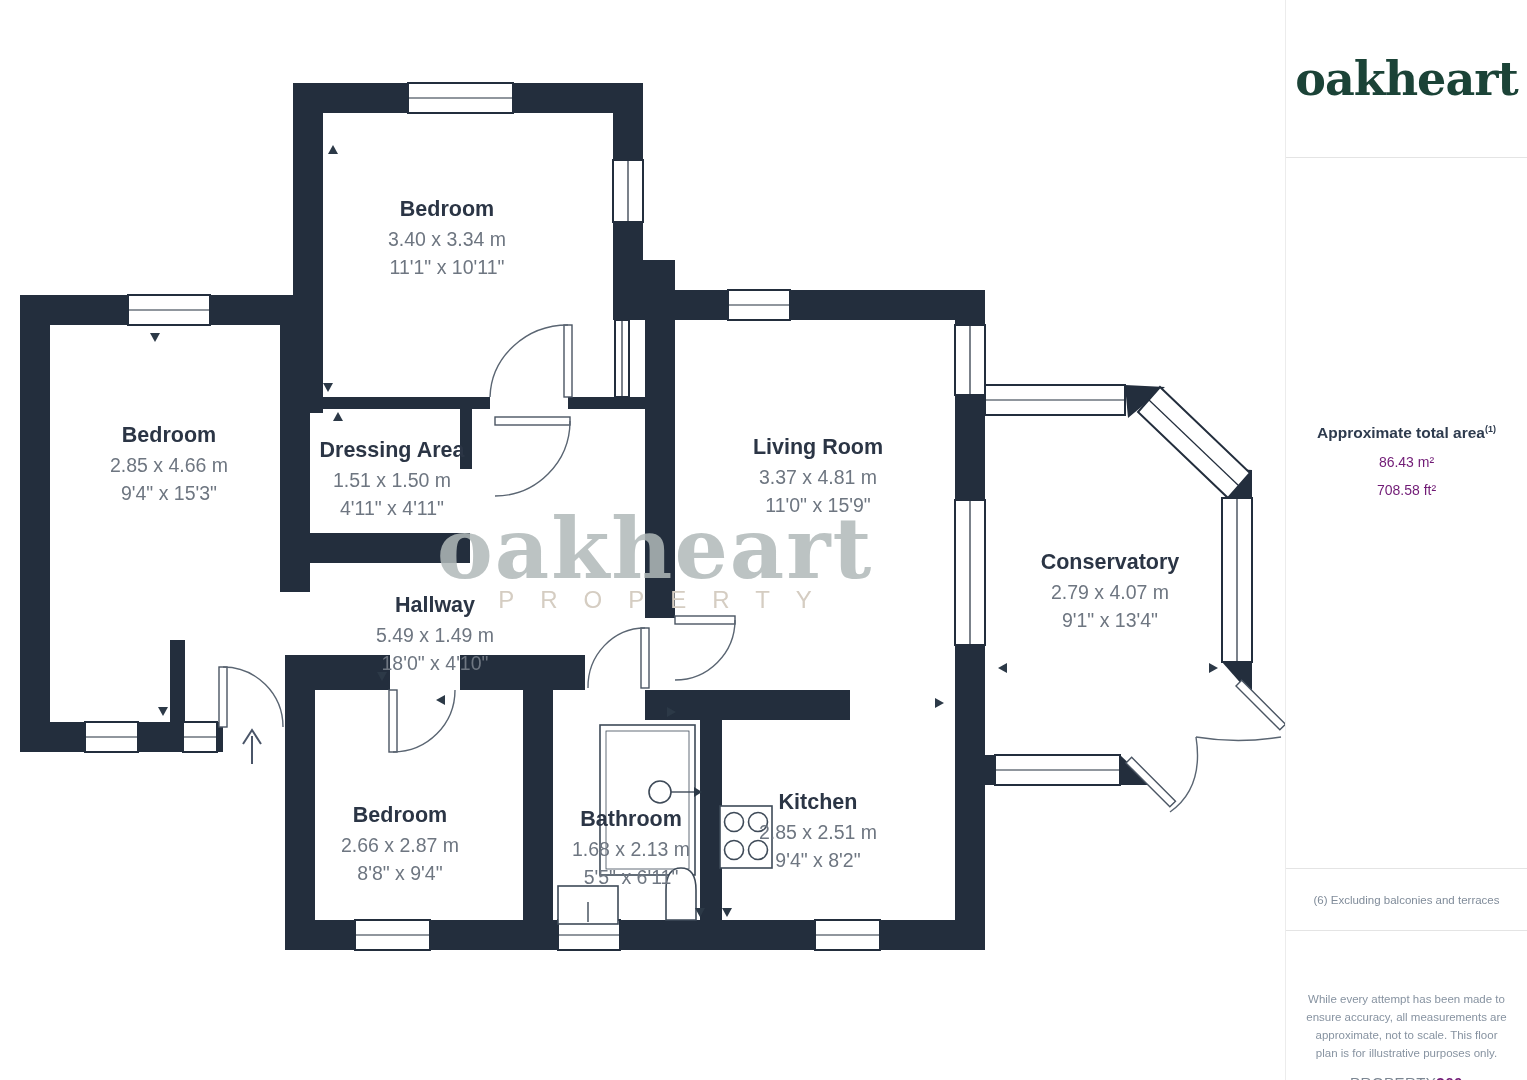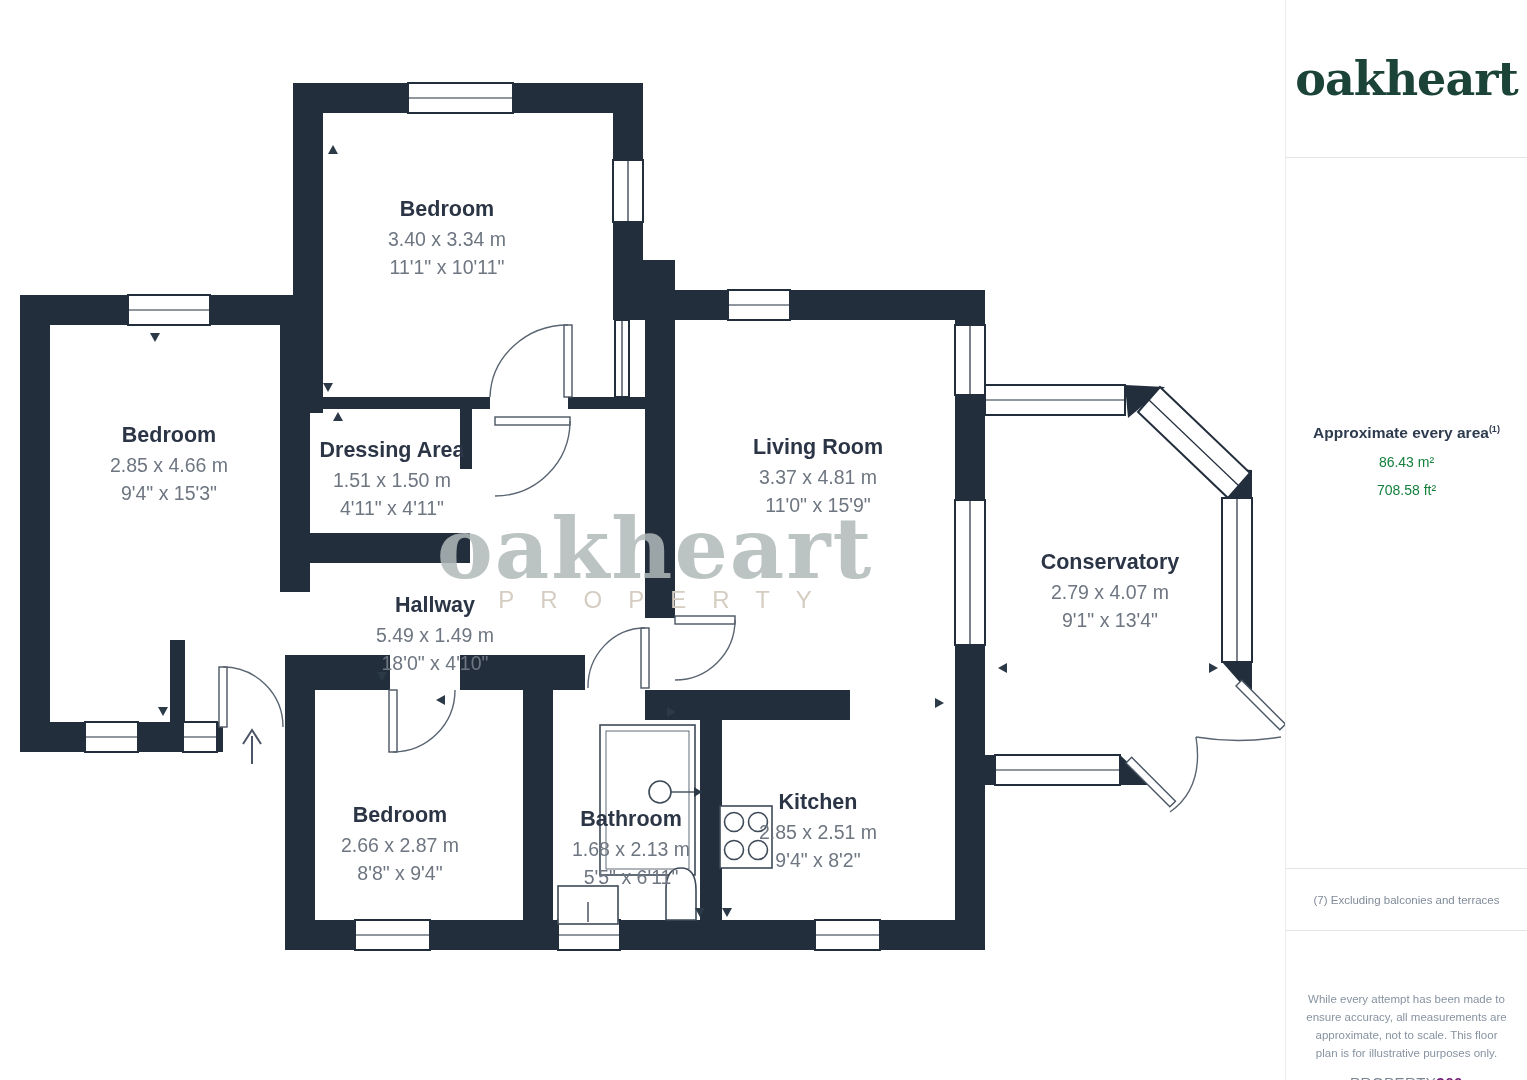--- a/index.html
+++ b/index.html
@@ -30,21 +30,21 @@
   
   .sidebar{position:absolute;right:0;top:0;width:241px;height:1080px;background:#fff;
            border-left:1px solid #ececec;}
   .logo-box{position:absolute;top:0;left:0;right:0;height:157px;border-bottom:1px solid #e4e4e4;
             display:flex;align-items:center;justify-content:center;}
   .logo{font-family:"DejaVu Serif",serif;font-weight:bold;font-size:46px;color:#1b4337;
         letter-spacing:-1px;}
   .area-box{position:absolute;top:424px;left:0;right:0;text-align:center;}
   .area-title{font-size:15.5px;font-weight:bold;color:#2e3b4e;}
   .area-title sup{font-size:9px;font-weight:bold;color:#2e3b4e;}
-  .area-val{font-size:14px;color:#15803d;margin-top:12px;}
+  .area-val{font-size:14px;color:#701a75;margin-top:12px;}
   .footnote-box{position:absolute;top:868px;left:0;right:0;height:61px;
                 border-top:1px solid #e4e4e4;border-bottom:1px solid #e4e4e4;
                 display:flex;align-items:center;justify-content:center;}
   .footnote{font-size:11.5px;color:#808c9a;}
   .disclaimer-box{position:absolute;top:930px;left:0;right:0;height:131px;
                   border-bottom:5px solid #6d28d9;text-align:center;padding-top:16px;
                   box-sizing:border-box;margin-top:44px;}
   .disclaimer{font-size:11.5px;line-height:18px;color:#8793a1;margin:0 18px;}
   .provider{margin-top:12px;font-size:15px;letter-spacing:.5px;color:#7c8692;}
   .provider b{color:#701a75;}
@@ -226,27 +226,27 @@
         <text x="818" y="867" class="room-dim">9'4" x 8'2"</text>
       </g>
   </svg>
 
   <div class="sidebar">
     <div class="logo-box">
       <div class="logo">oakheart</div>
     </div>
 
     <div class="area-box">
-      <div class="area-title"><span>Approximate every area</span><sup>(1)</sup></div>
+      <div class="area-title"><span>Approximate total area</span><sup>(1)</sup></div>
       <div class="area-val">86.43 m²</div>
       <div class="area-val">708.58 ft²</div>
     </div>
 
     <div class="footnote-box">
-      <div class="footnote">(7) Excluding balconies and terraces</div>
+      <div class="footnote">(6) Excluding balconies and terraces</div>
     </div>
 
     <div class="disclaimer-box">
       <p class="disclaimer">While every attempt has been made to ensure accuracy, all measurements are approximate, not to scale. This floor plan is for illustrative purposes only.</p>
       <div class="provider"><span>PROPERTY</span><b>360</b></div>
     </div>
   </div>
 </div>
 
 </body></html>

